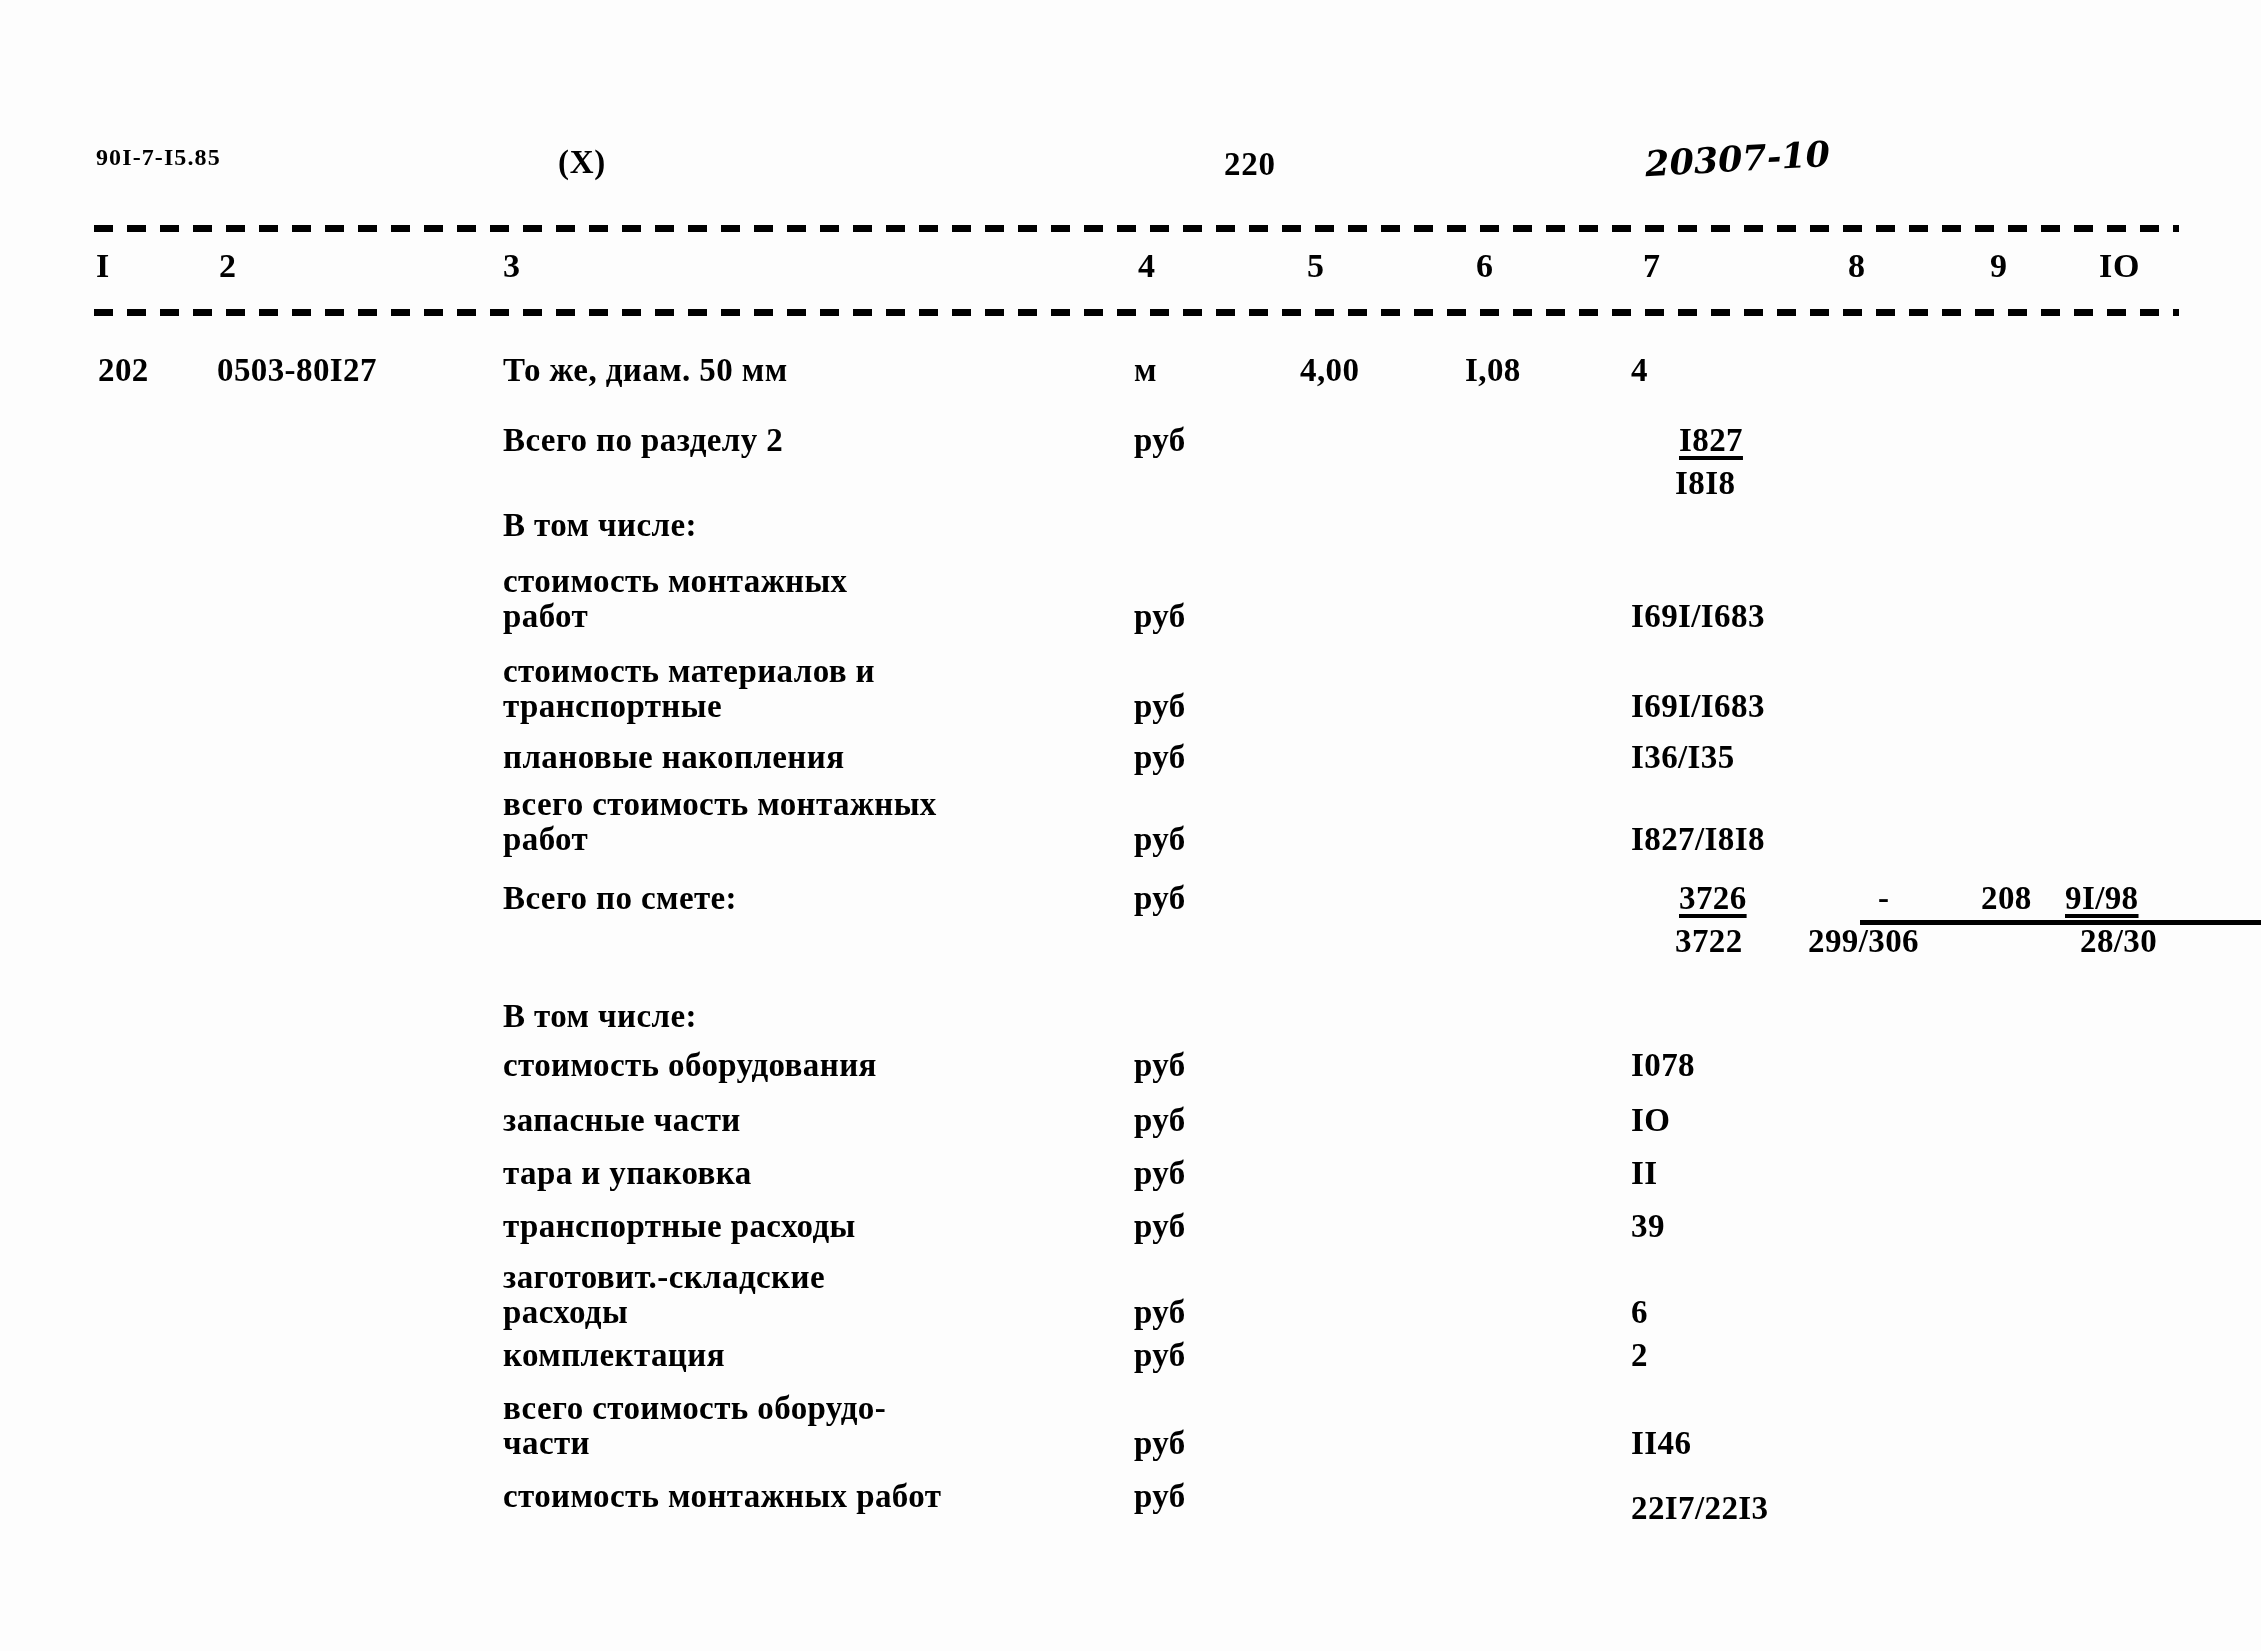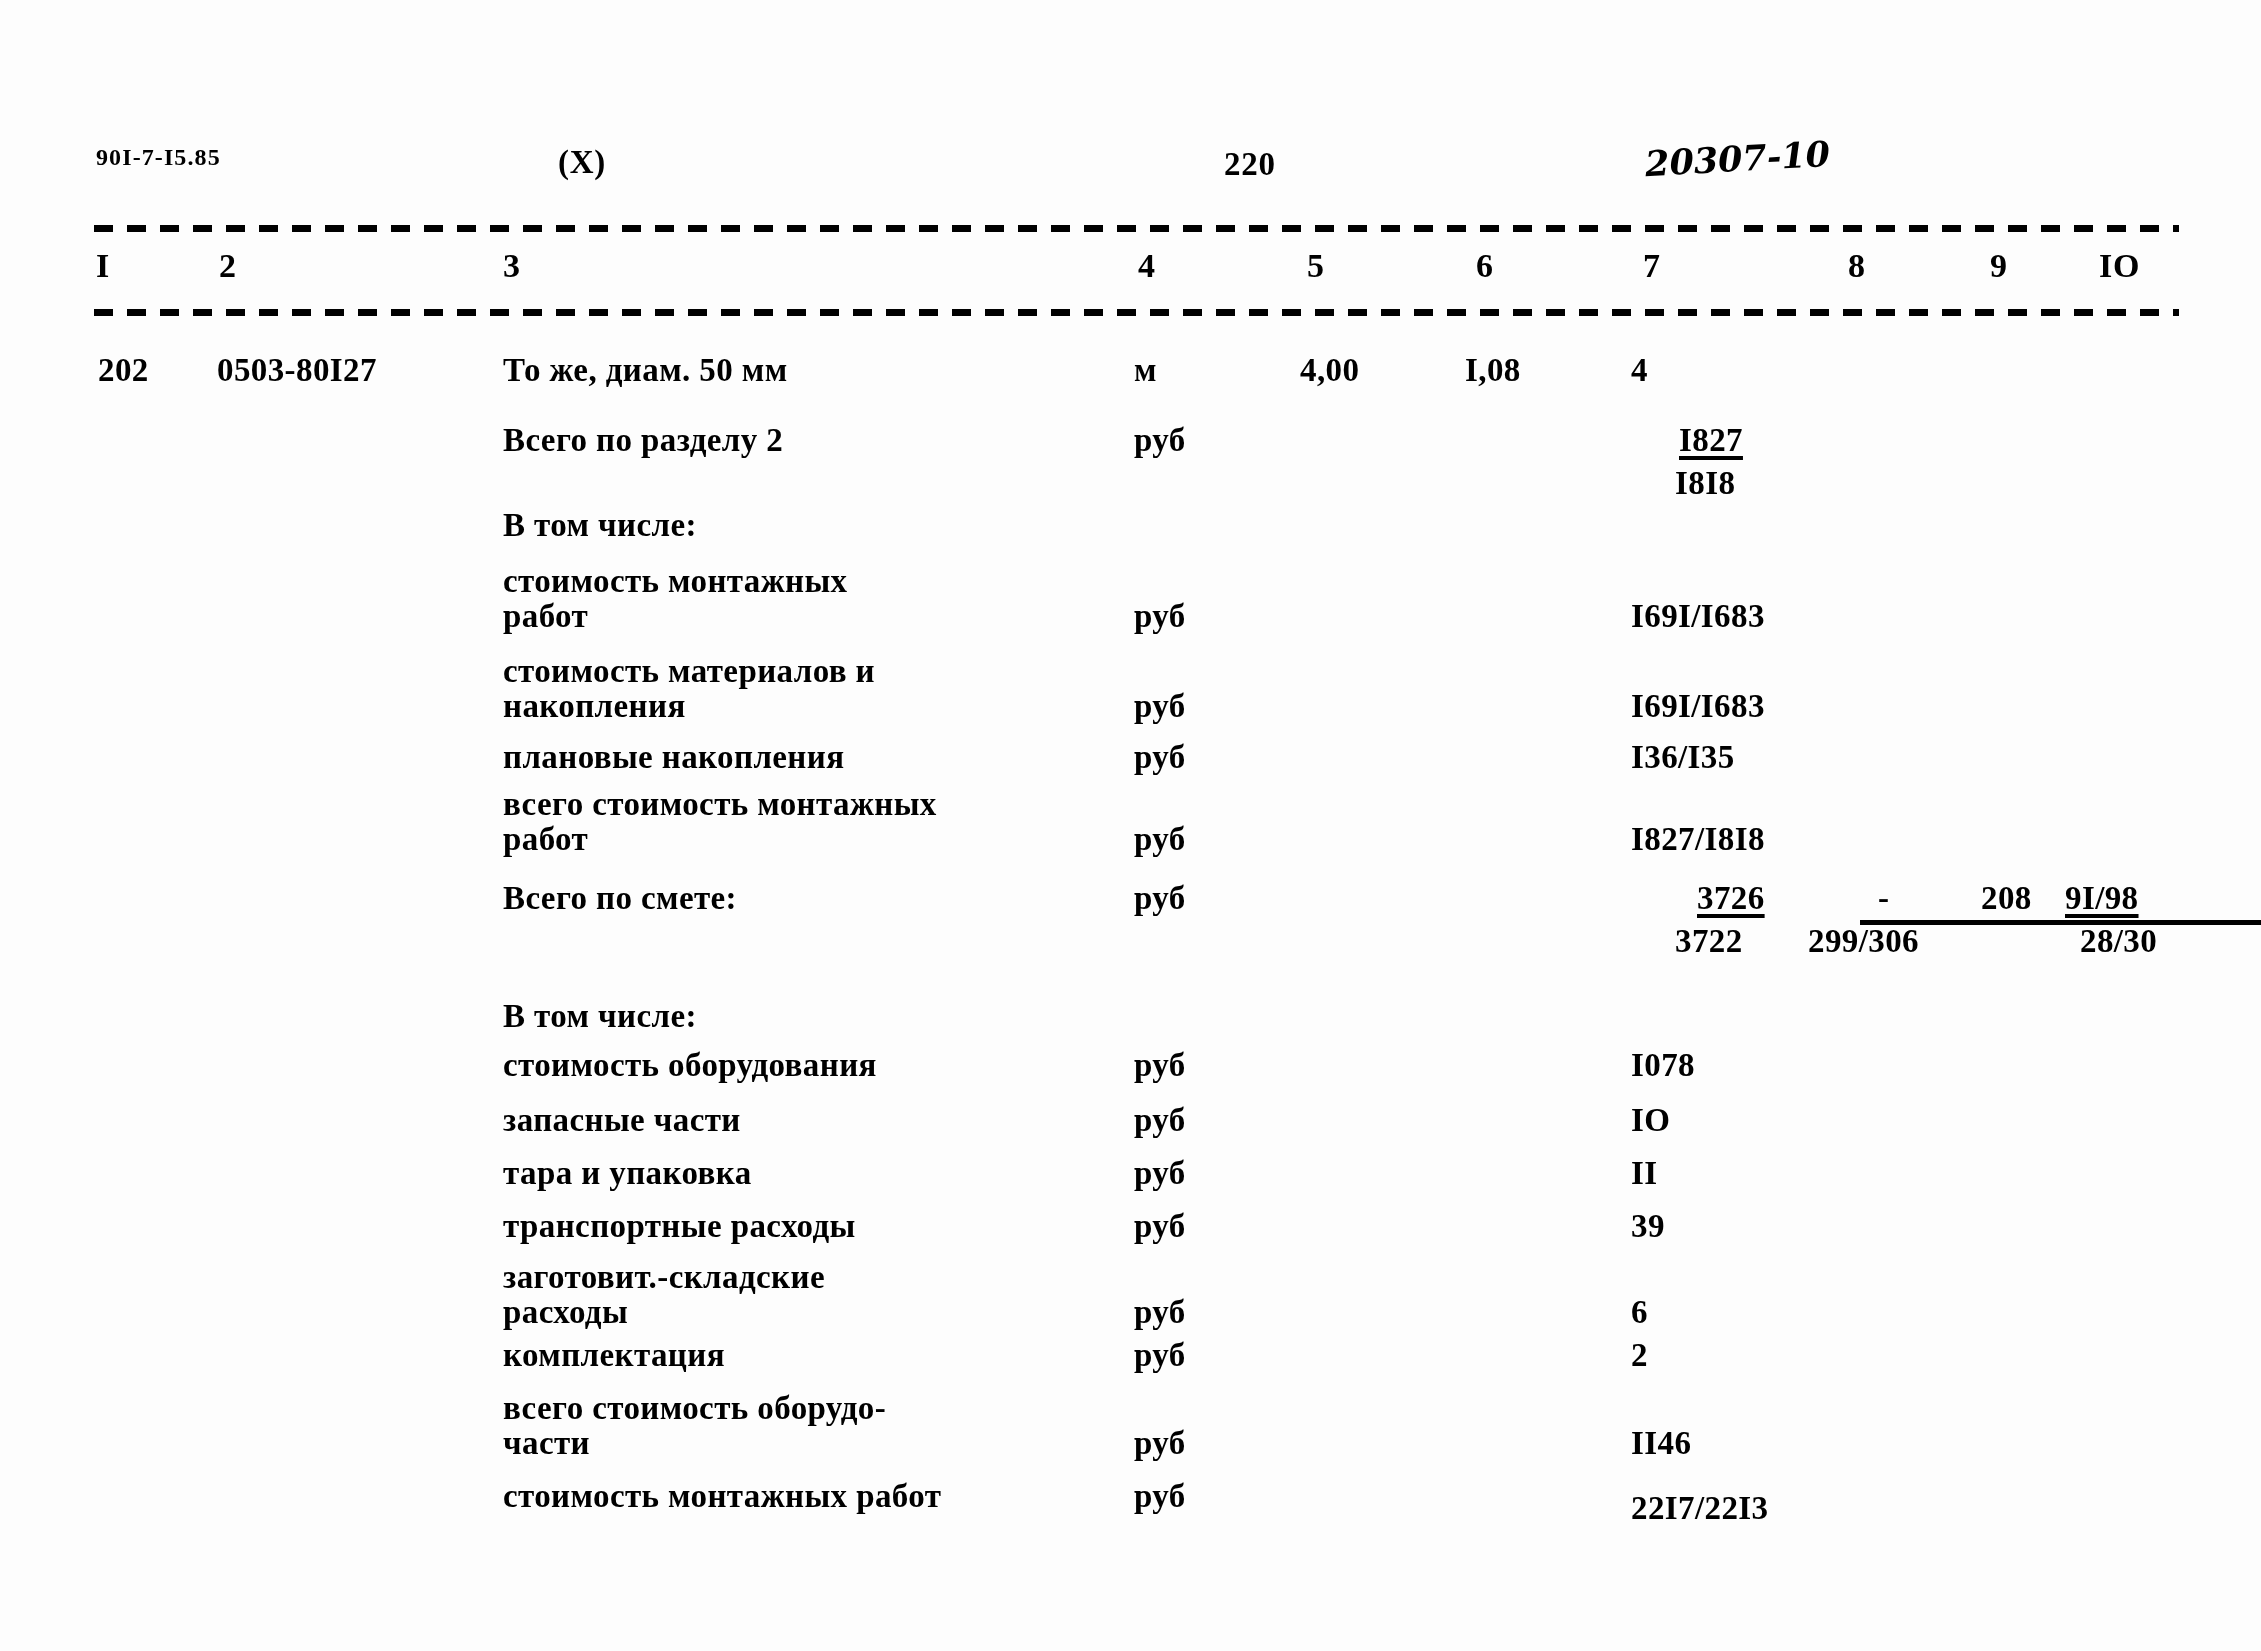--- a/index.html
+++ b/index.html
@@ -172,33 +172,33 @@
       <div class="cell " style="left: 503px; top: 424px;">Всего по разделу 2</div>
       <div class="cell " style="left: 1134px; top: 424px;">руб</div>
       <div class="cell num underlined" style="left: 1679px; top: 424px;">I827</div>
       <div class="cell num" style="left: 1675px; top: 467px;">I8I8</div>
       <div class="cell " style="left: 503px; top: 509px;">В том числе:</div>
       <div class="cell " style="left: 503px; top: 565px;">стоимость монтажных</div>
       <div class="cell " style="left: 503px; top: 600px;">работ</div>
       <div class="cell " style="left: 1134px; top: 600px;">руб</div>
       <div class="cell num" style="left: 1631px; top: 600px;">I69I/I683</div>
       <div class="cell " style="left: 503px; top: 655px;">стоимость материалов и</div>
-      <div class="cell " style="left: 503px; top: 690px;">накопления</div>
+      <div class="cell " style="left: 503px; top: 690px;">транспортные</div>
       <div class="cell " style="left: 1134px; top: 690px;">руб</div>
       <div class="cell num" style="left: 1631px; top: 690px;">I69I/I683</div>
       <div class="cell " style="left: 503px; top: 741px;">плановые накопления</div>
       <div class="cell " style="left: 1134px; top: 741px;">руб</div>
       <div class="cell num" style="left: 1631px; top: 741px;">I36/I35</div>
       <div class="cell " style="left: 503px; top: 788px;">всего стоимость монтажных</div>
       <div class="cell " style="left: 503px; top: 823px;">работ</div>
       <div class="cell " style="left: 1134px; top: 823px;">руб</div>
       <div class="cell num" style="left: 1631px; top: 823px;">I827/I8I8</div>
       <div class="cell " style="left: 503px; top: 882px;">Всего по смете:</div>
       <div class="cell " style="left: 1134px; top: 882px;">руб</div>
-      <div class="cell num underlined" style="left: 1679px; top: 882px; margin-left: 18px;">3726</div>
+      <div class="cell num underlined" style="left: 1679px; top: 882px;">3726</div>
       <div class="cell num" style="left: 1675px; top: 925px;">3722</div>
       <div class="cell num dash-underlined" style="left: 1878px; top: 882px;">-</div>
       <div class="cell num" style="left: 1808px; top: 925px;">299/306</div>
       <div class="cell num" style="left: 1981px; top: 882px;">208</div>
       <div class="cell num underlined" style="left: 2065px; top: 882px;">9I/98</div>
       <div class="cell num" style="left: 2080px; top: 925px;">28/30</div>
       <div class="cell " style="left: 503px; top: 1000px;">В том числе:</div>
       <div class="cell " style="left: 503px; top: 1049px;">стоимость оборудования</div>
       <div class="cell " style="left: 1134px; top: 1049px;">руб</div>
       <div class="cell num" style="left: 1631px; top: 1049px;">I078</div>

